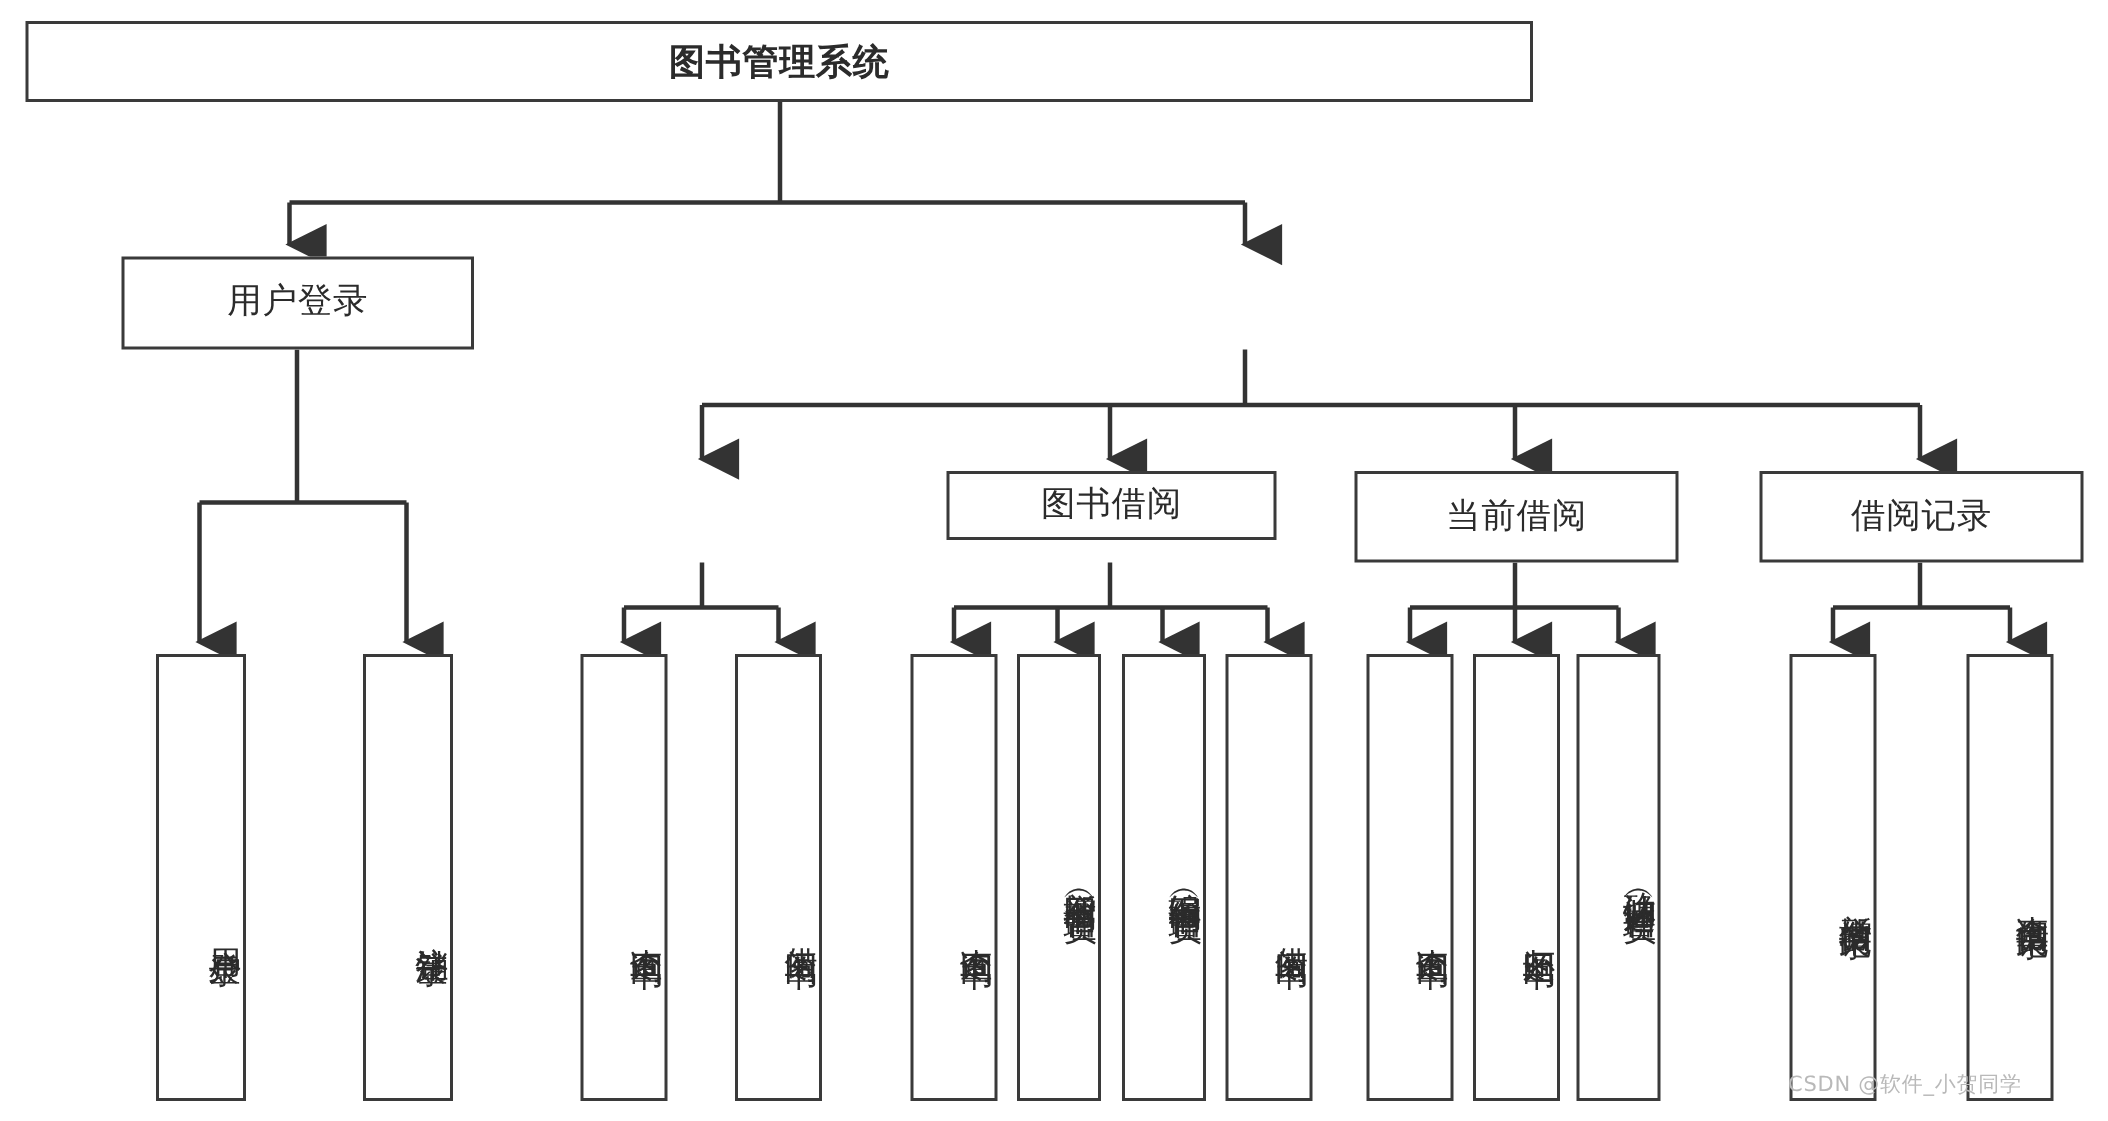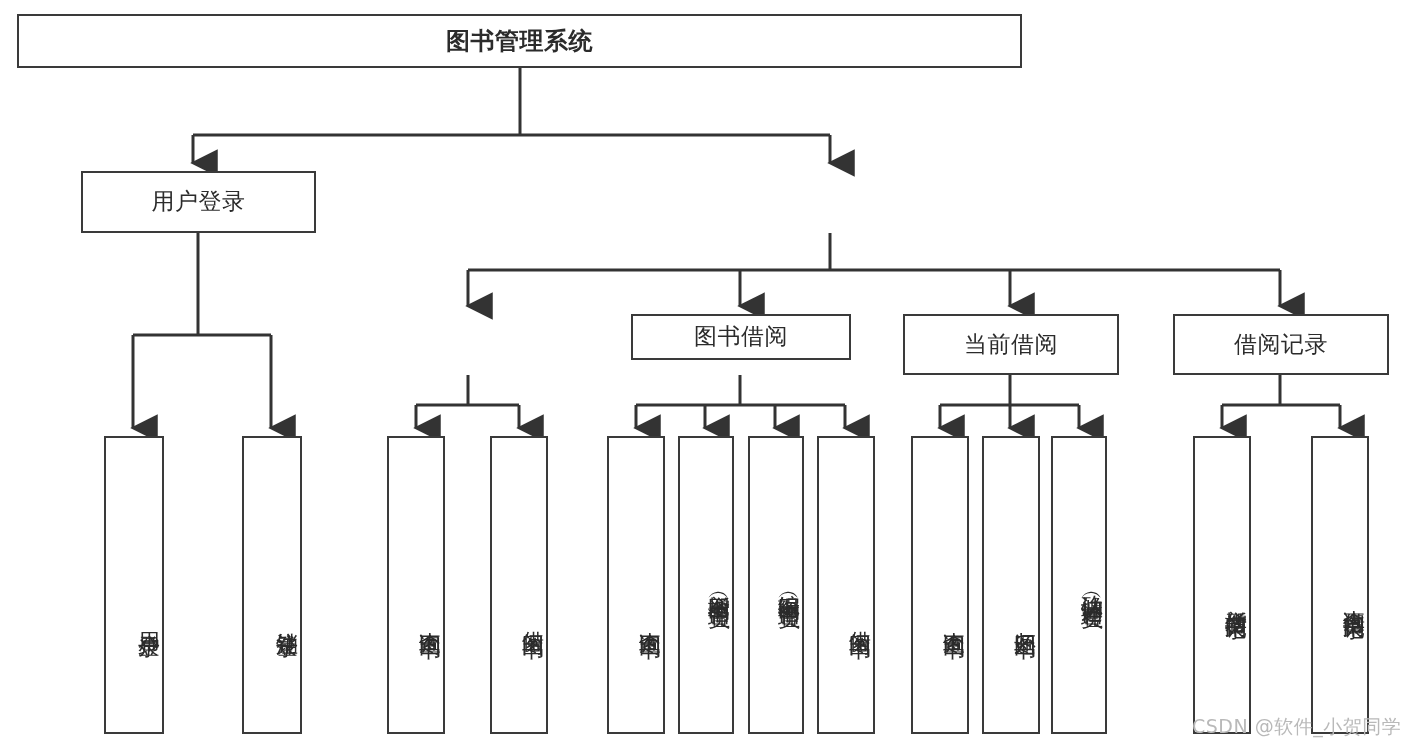--- a/index.html
+++ b/index.html
@@ -48,21 +48,21 @@
     font-size: 22px;
     letter-spacing: 2px;
     padding: 4px 0;
     align-items: flex-start;
     justify-content: center;
   }
   #node-root.node.horiz { font-size: 24px; }
   .watermark {
     position: absolute;
     color: #b9b9b9;
-    font-size: 19px;
+    font-size: 14px;
     letter-spacing: 0.5px;
     white-space: nowrap;
     user-select: none;
   }
 </style>
 </head>
 <body>
 
 <div id="diagram-root">
 

